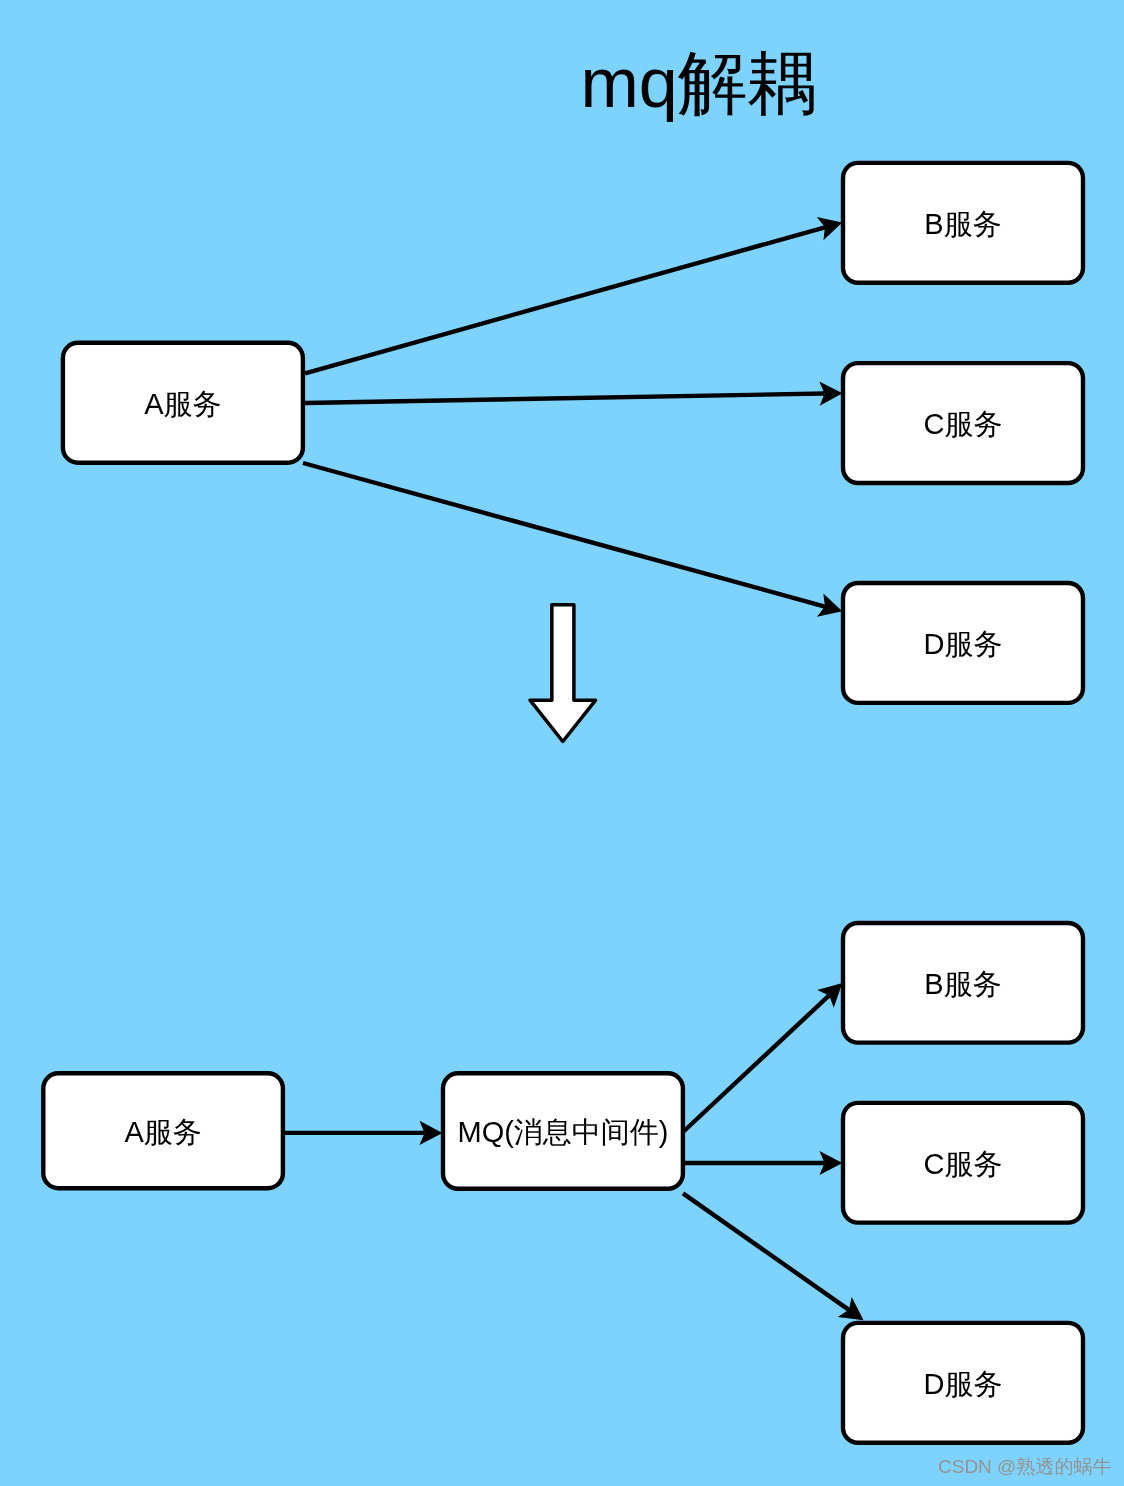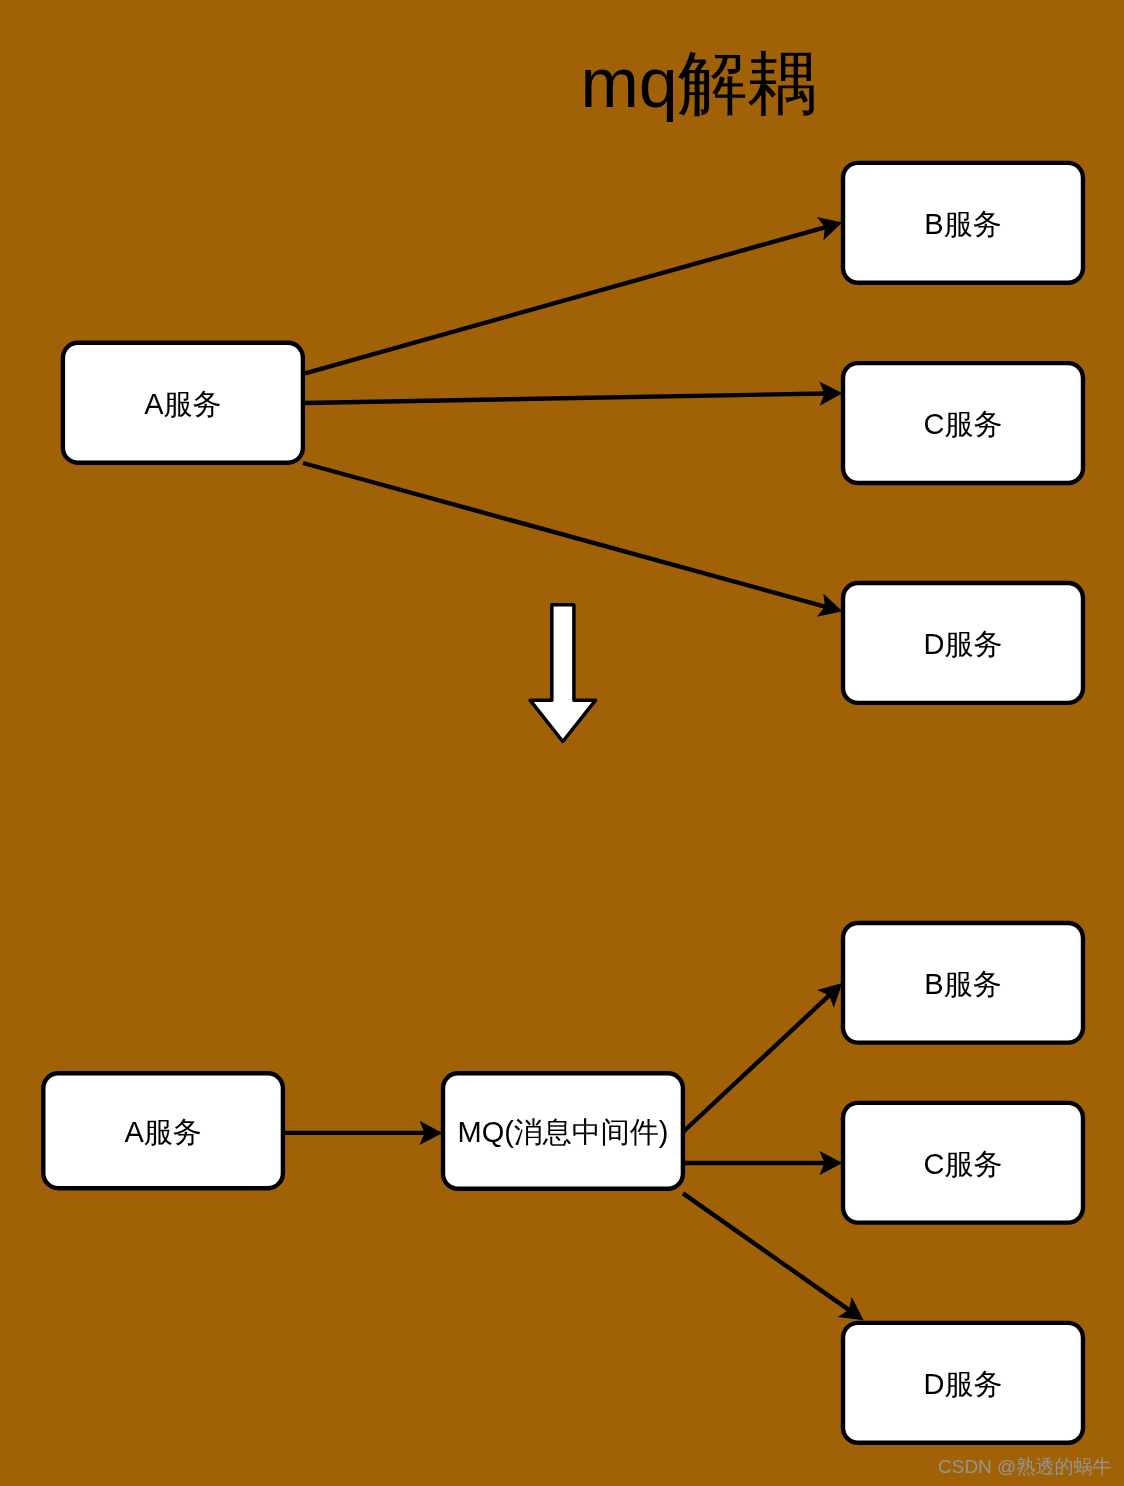--- a/index.html
+++ b/index.html
@@ -8,21 +8,21 @@
     padding: 0;
     background: #ffffff;
     width: 1124px;
     height: 1486px;
     overflow: hidden;
   }
   #canvas {
     position: relative;
     width: 1124px;
     height: 1486px;
-    background: #a16207;
+    background: #7dd3fc;
   }
   svg.diagram {
     position: absolute;
     left: 0;
     top: 0;
     width: 1124px;
     height: 1486px;
     display: block;
     shape-rendering: geometricPrecision;
   }

